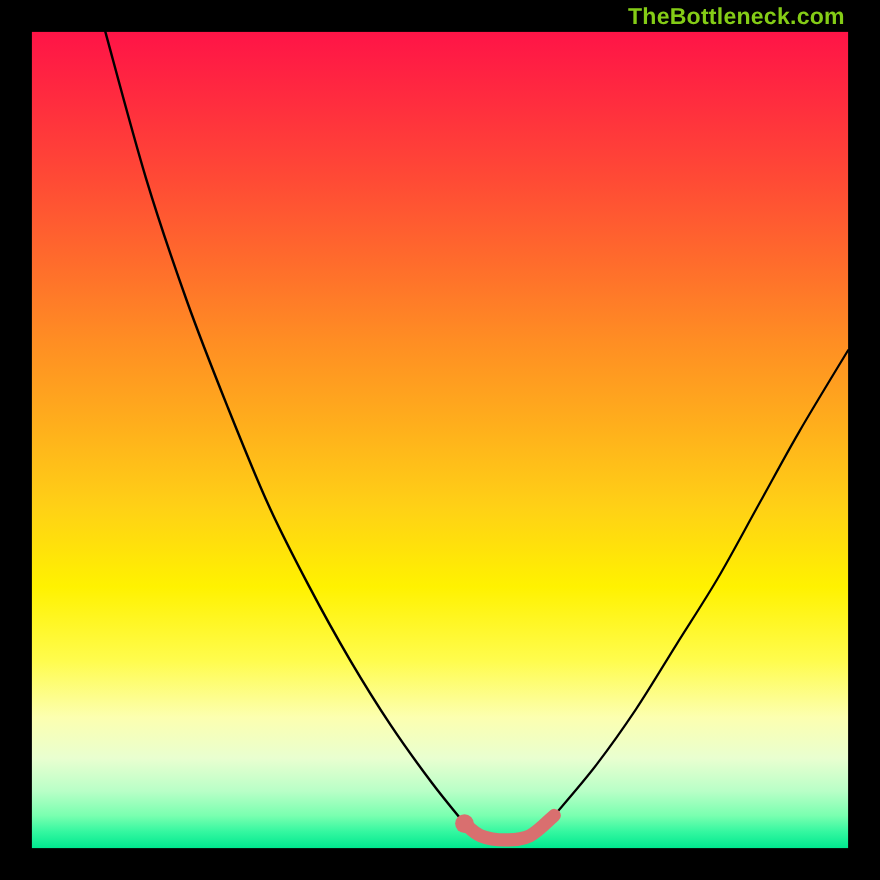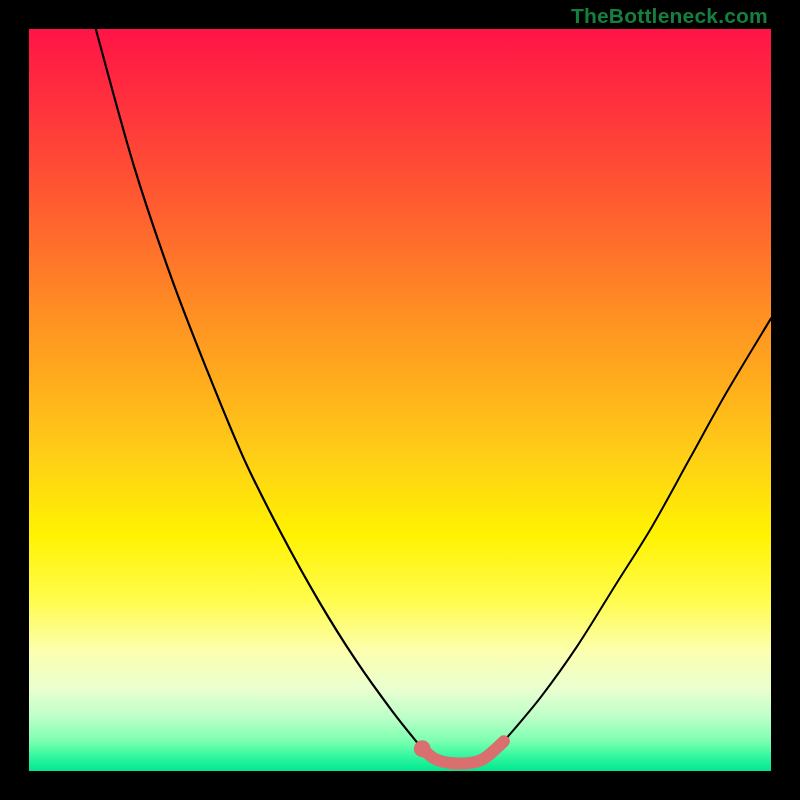--- a/index.html
+++ b/index.html
@@ -42,21 +42,21 @@
       #34f7a0 98%,
       #00e88f 100%
     );
   }
   .watermark {
     position: absolute;
     top: 4px;
     right: 32px;
     font-size: 21px;
     font-weight: 600;
-    color: #15803d;
+    color: #84cc16;
     letter-spacing: 0.2px;
     text-align: right;
     user-select: none;
   }
   svg.curves {
     position: absolute;
     left: 0;
     top: 0;
     width: 742px;
     height: 742px;

